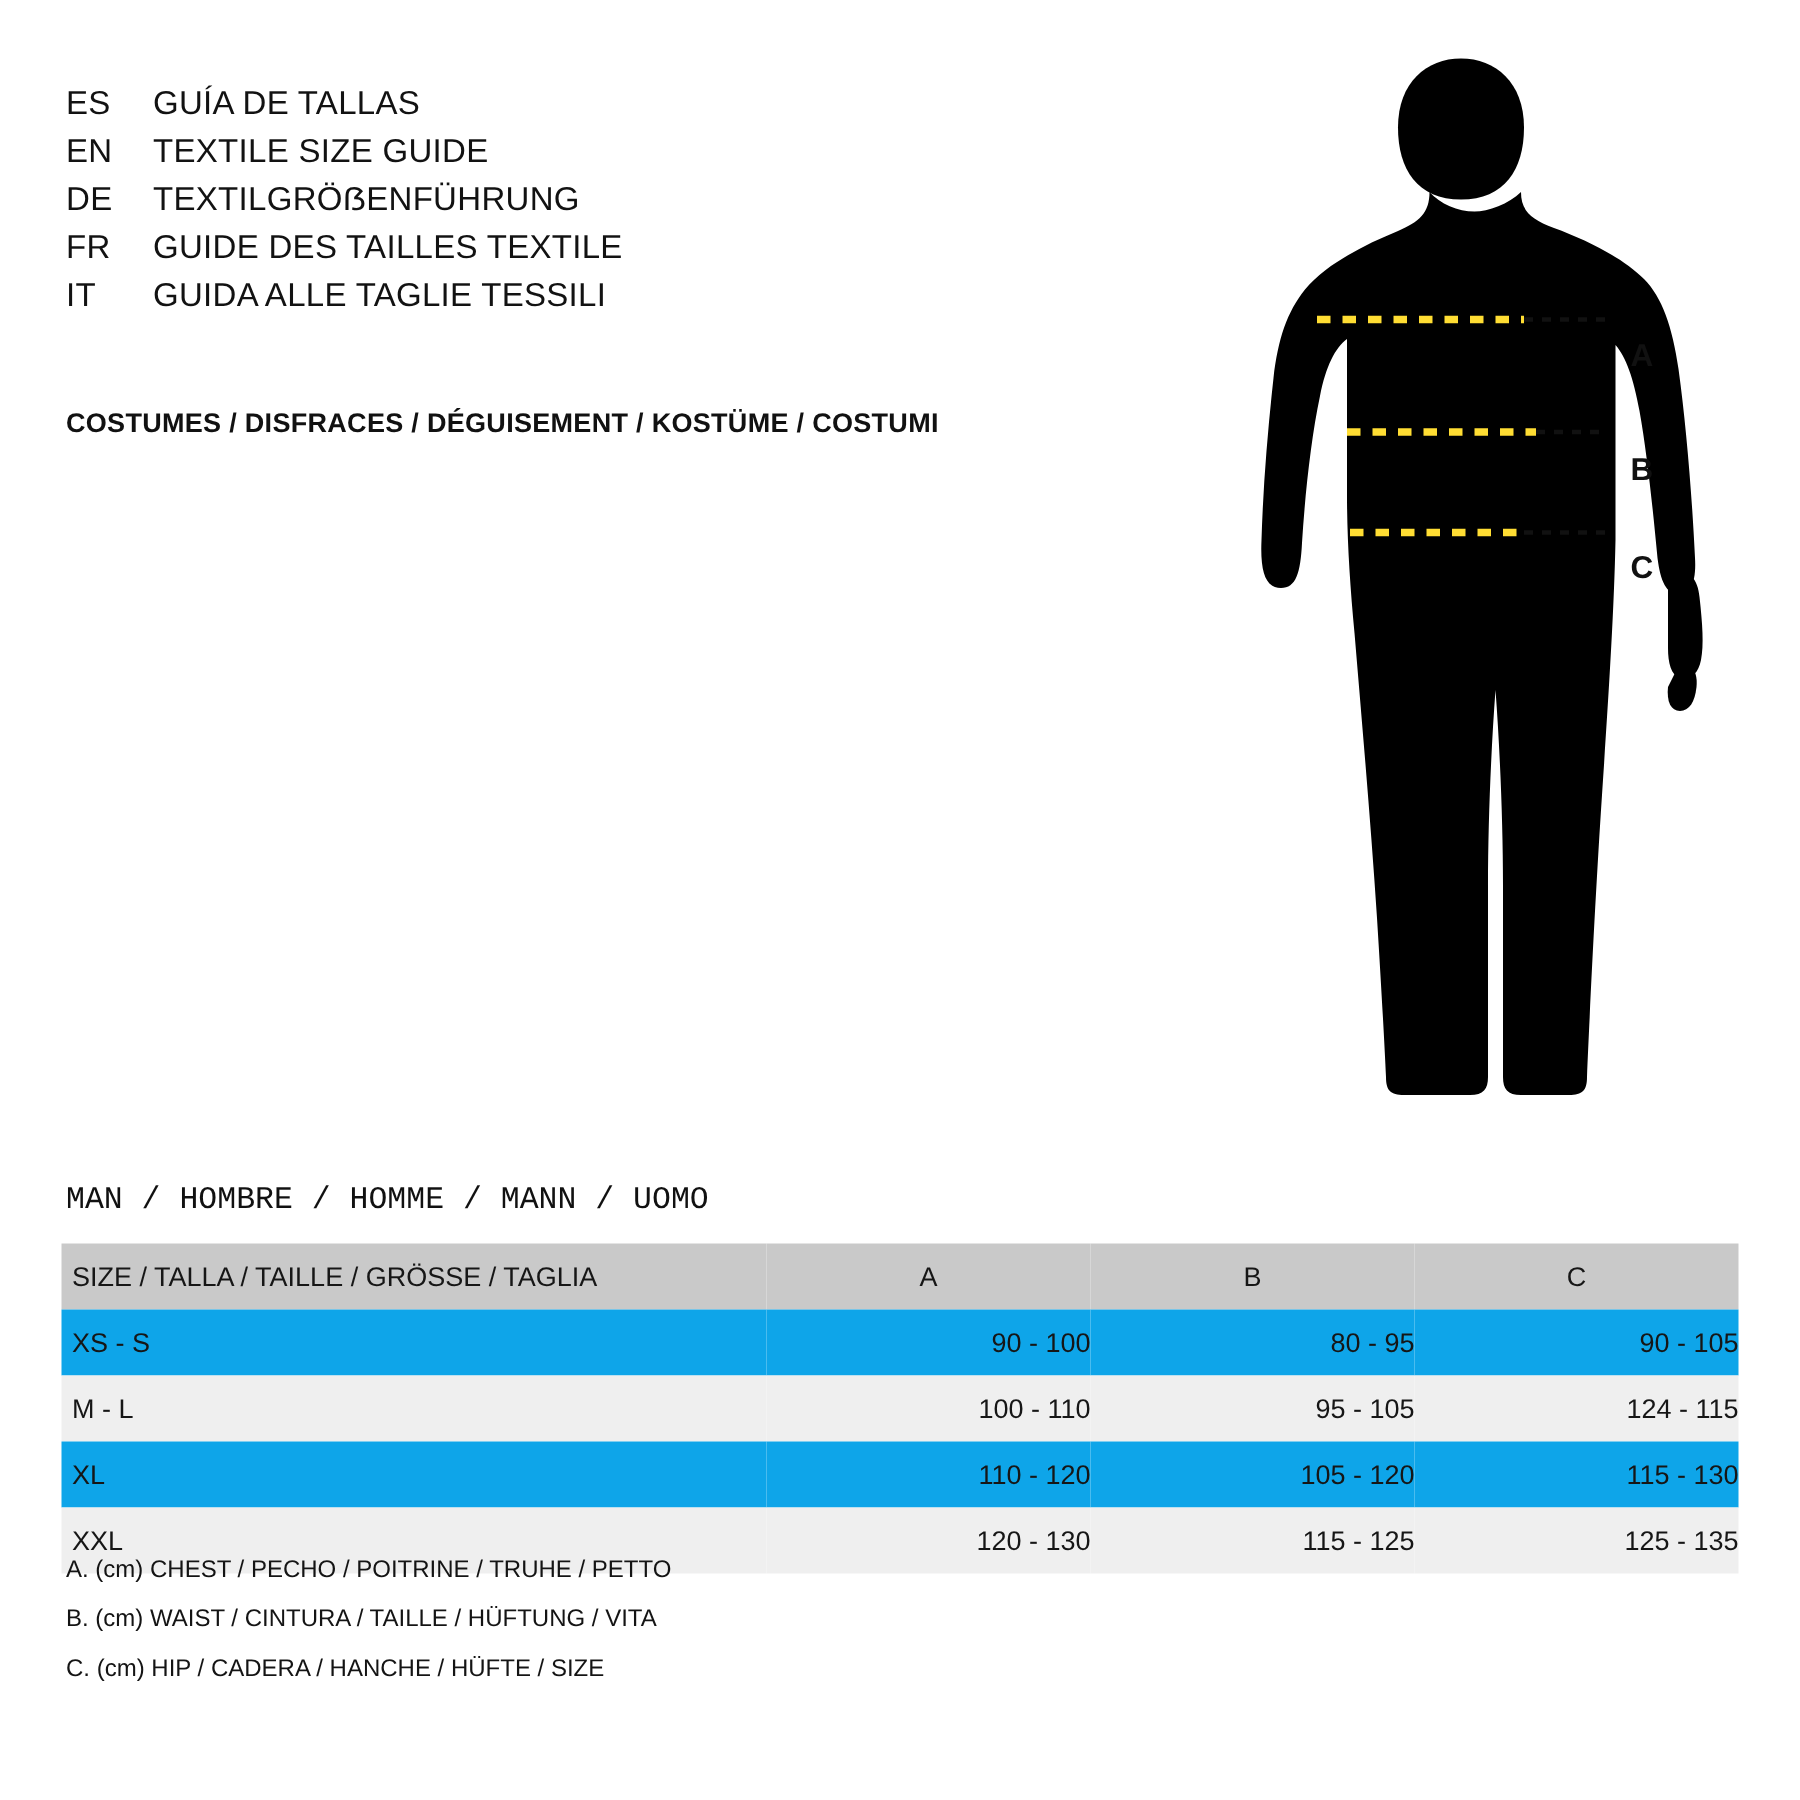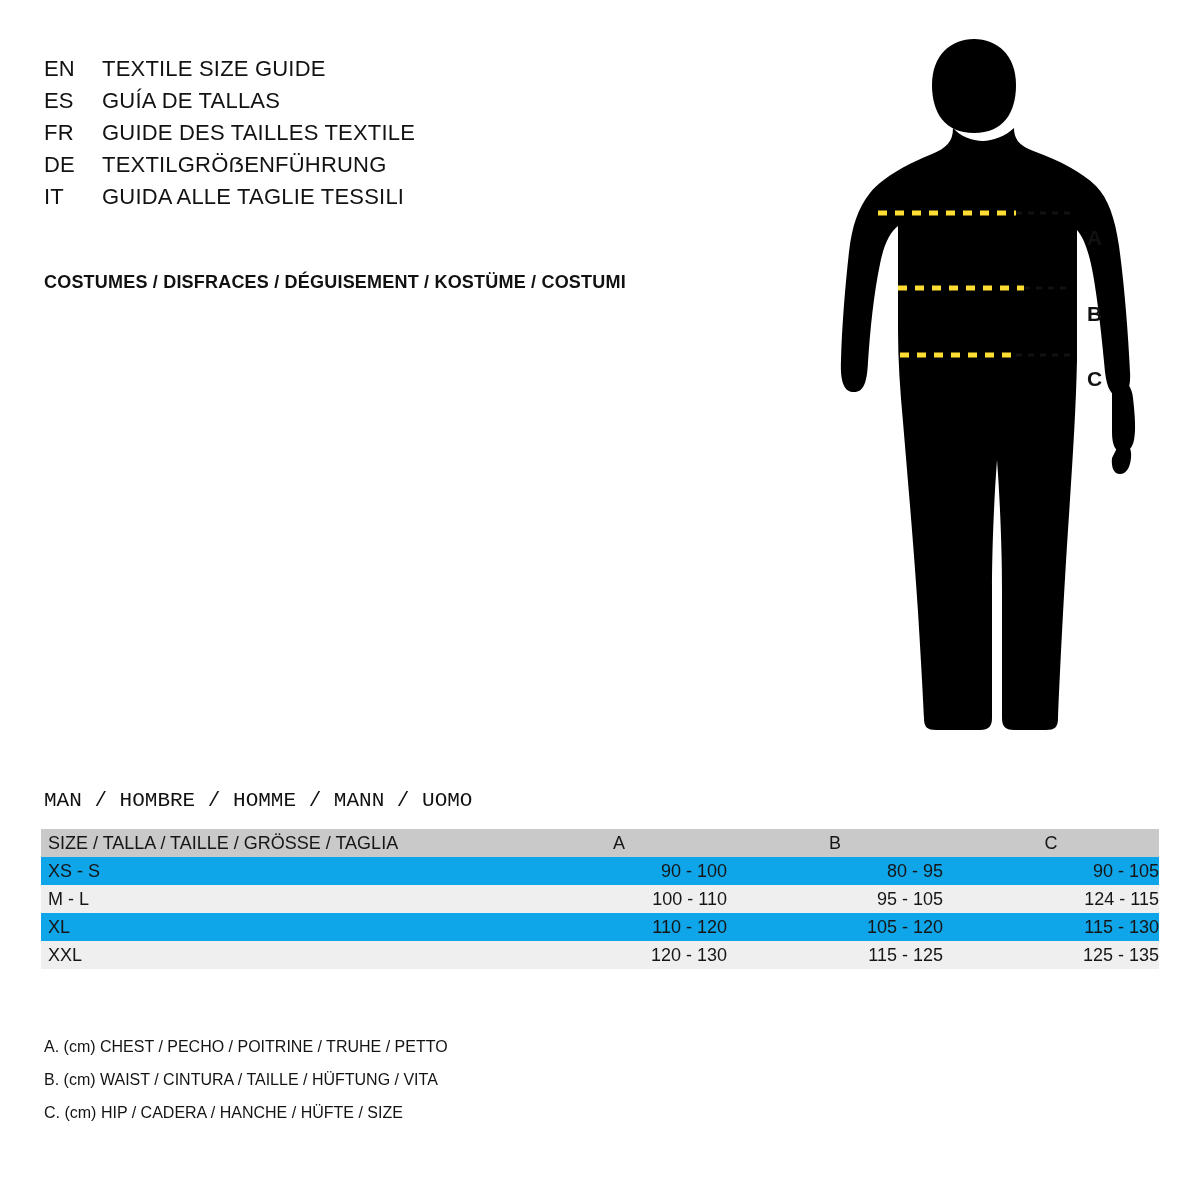--- a/index.html
+++ b/index.html
@@ -87,21 +87,21 @@
     position: absolute;
     left: 41px;
     top: 829px;
     width: 1118px;
     border-collapse: collapse;
     font-size: 18px;
   }
   table.size-table th,
   table.size-table td {
     padding: 0;
-    height: 28px;
+    height: 44px;
     font-weight: normal;
     color: #161616;
   }
   table.size-table thead tr { background: #c9c9c9; }
   table.size-table thead th.col-size {
     text-align: left;
     padding-left: 7px;
   }
   table.size-table thead th.col-m { text-align: center; }
   table.size-table tbody tr.odd { background: #0ea5e9; }
@@ -127,34 +127,34 @@
     white-space: nowrap;
   }
 </style>
 </head>
 <body>
 
 <div class="page">
 
   <div class="lang-block">
     <div class="lang-row">
+      <span class="lang-code">ES</span>
+      <span class="lang-text">GUÍA DE TALLAS</span>
+    </div>
+    <div class="lang-row">
       <span class="lang-code">EN</span>
       <span class="lang-text">TEXTILE SIZE GUIDE</span>
     </div>
     <div class="lang-row">
-      <span class="lang-code">ES</span>
-      <span class="lang-text">GUÍA DE TALLAS</span>
+      <span class="lang-code">DE</span>
+      <span class="lang-text">TEXTILGRÖẞENFÜHRUNG</span>
     </div>
     <div class="lang-row">
       <span class="lang-code">FR</span>
       <span class="lang-text">GUIDE DES TAILLES TEXTILE</span>
-    </div>
-    <div class="lang-row">
-      <span class="lang-code">DE</span>
-      <span class="lang-text">TEXTILGRÖẞENFÜHRUNG</span>
     </div>
     <div class="lang-row">
       <span class="lang-code">IT</span>
       <span class="lang-text">GUIDA ALLE TAGLIE TESSILI</span>
     </div>
   </div>
 
   <div class="costumes-line">COSTUMES / DISFRACES / DÉGUISEMENT / KOSTÜME / COSTUMI</div>
 
   <div class="figure-wrap">

